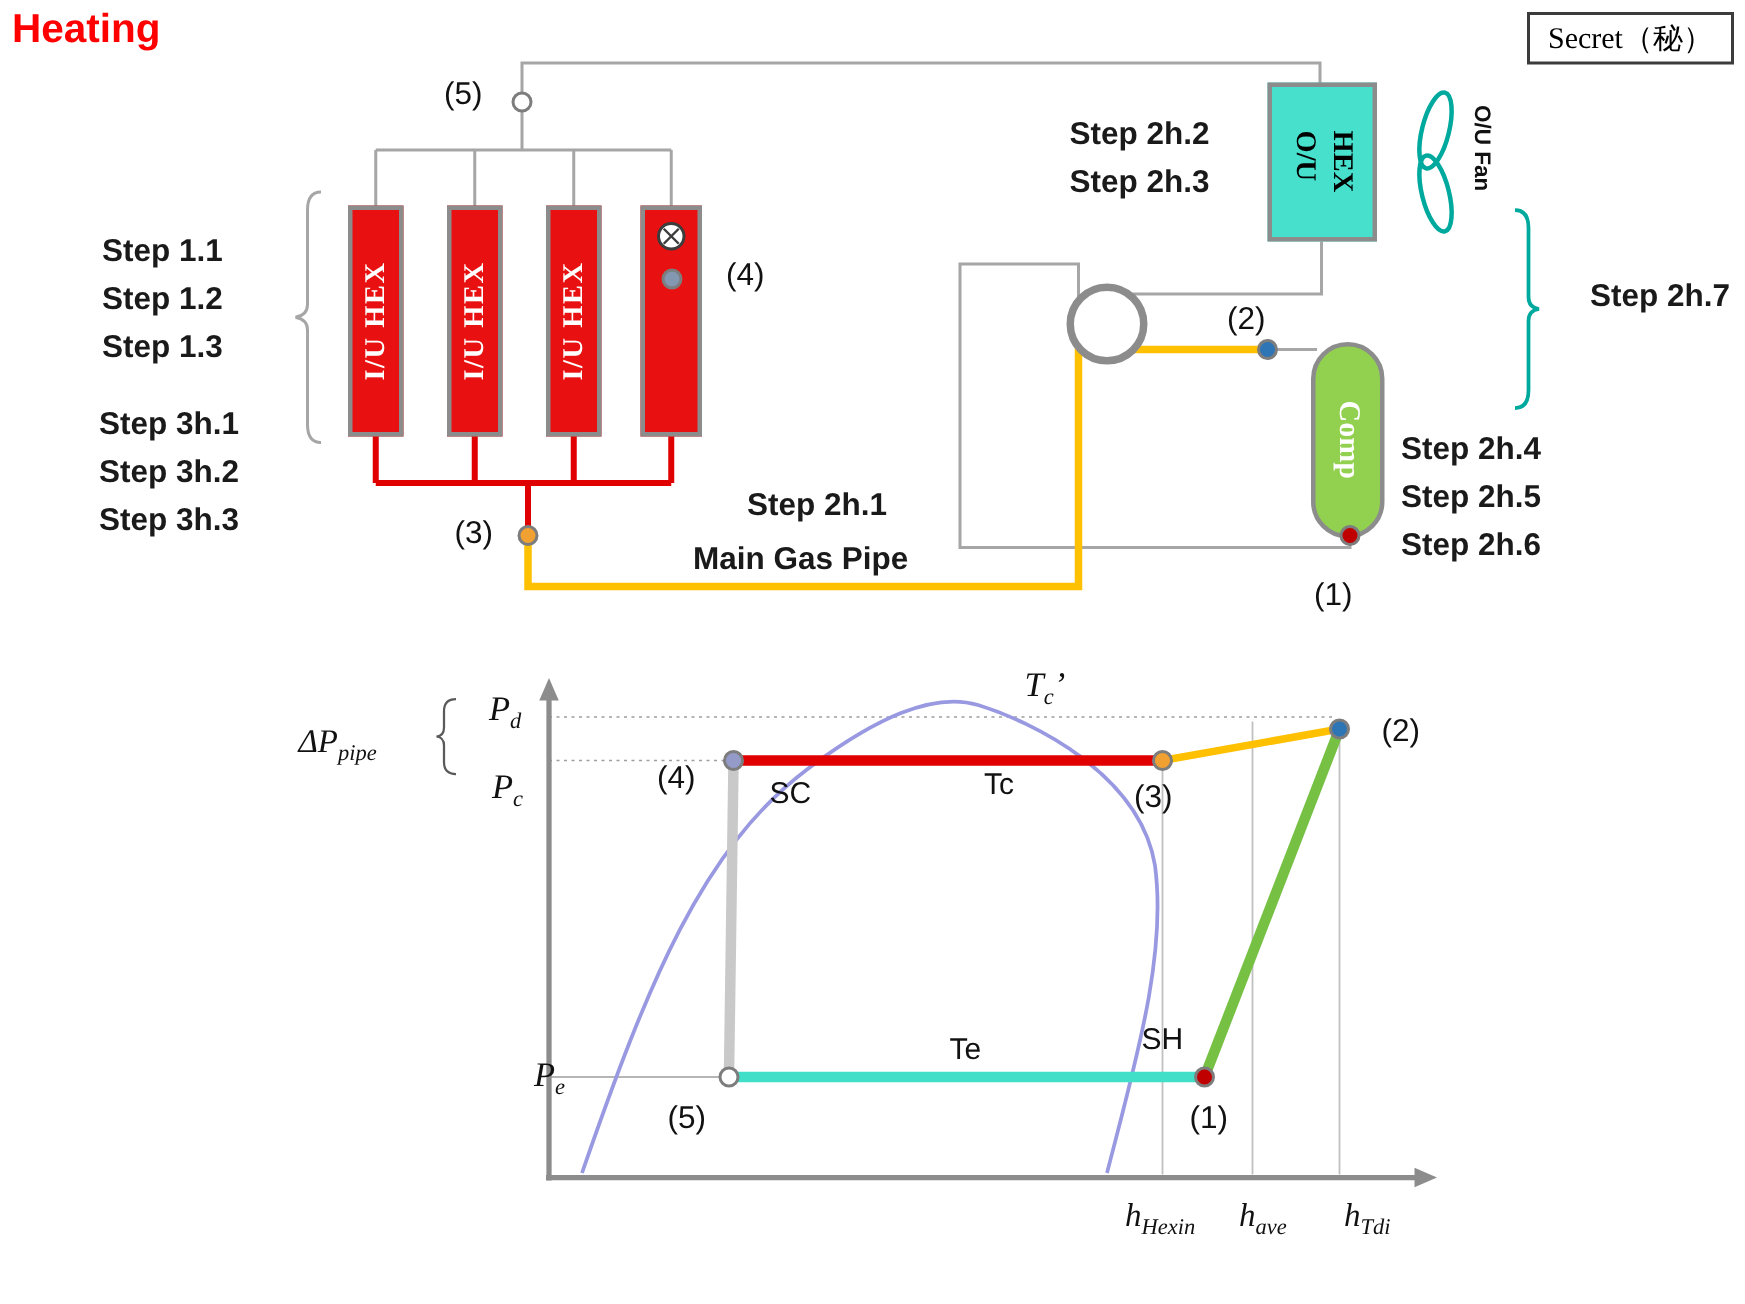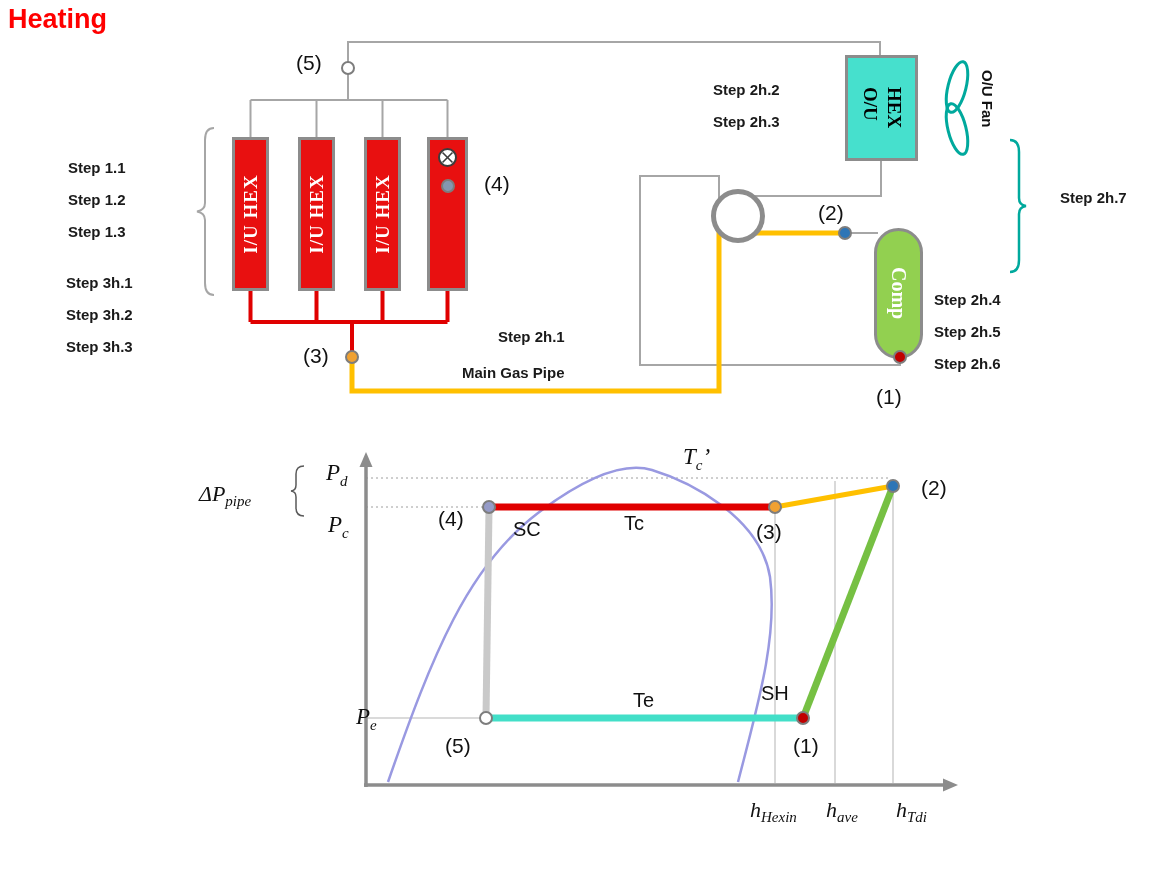--- a/index.html
+++ b/index.html
@@ -5,21 +5,21 @@
   html,body{margin:0;padding:0;background:#fff;}
   .canvas{position:relative;width:1163px;height:869px;background:#ffffff;
           font-family:"Liberation Sans",sans-serif;overflow:hidden;}
   .layer{position:absolute;left:0;top:0;z-index:1;}
 
   .heading{position:absolute;left:8px;top:4px;font-size:27px;font-weight:700;color:#ff0000;z-index:6;}
   .secret{position:absolute;left:1018px;top:8px;width:138px;height:35px;border:2px solid #3c3c3c;
           box-sizing:border-box;display:flex;align-items:center;justify-content:center;
           font-family:"Liberation Serif",serif;font-size:20px;color:#000;background:#fff;z-index:6;}
 
-  .lbl{position:absolute;font-size:15px;font-weight:600;color:#1a1a1a;line-height:26px;white-space:nowrap;z-index:6;}
+  .lbl{position:absolute;font-size:21px;font-weight:600;color:#1a1a1a;line-height:26px;white-space:nowrap;z-index:6;}
   .lbl.bold{font-weight:700;}
   .pt{position:absolute;font-size:21px;font-weight:400;color:#111;line-height:26px;white-space:nowrap;z-index:6;}
   .chartlbl{position:absolute;font-size:20px;font-weight:400;color:#111;line-height:24px;white-space:nowrap;z-index:6;}
   .math{position:absolute;font-family:"Liberation Serif",serif;font-style:italic;font-size:23px;
         color:#111;line-height:26px;white-space:nowrap;z-index:6;}
   .math sub{font-size:15px;}
 
   .hexbox{position:absolute;top:137px;width:37px;height:154px;background:#e81010;border:3px solid #8c8c8c;
           box-sizing:border-box;z-index:2;}
   .hexbox .vtext{position:absolute;left:50%;top:50%;transform:translate(-50%,-50%) rotate(-90deg);
@@ -85,20 +85,23 @@
     <path d="M803,718 L893,486" stroke="#76c043" stroke-width="7" fill="none"></path>
     <path d="M775,507 L893,486" stroke="#ffc000" stroke-width="5" fill="none"></path>
 
     <path d="M366,787 V464" stroke="#8c8c8c" stroke-width="3.5" fill="none"></path>
     <polygon points="366,452 359.5,467 372.5,467" fill="#8c8c8c"></polygon>
     <path d="M364,785 H946" stroke="#8c8c8c" stroke-width="3.5" fill="none"></path>
     <polygon points="958,785 943,778.5 943,791.5" fill="#8c8c8c"></polygon>
   </svg>
 
   <div class="heading">Heating</div>
+  <div class="secret">
+    <span>Secret（秘）</span>
+  </div>
 
   <div class="hexbox" style="left:232px;">
     <span class="vtext">I/U HEX</span>
   </div>
   <div class="hexbox" style="left:298px;">
     <span class="vtext">I/U HEX</span>
   </div>
   <div class="hexbox" style="left:364px;">
     <span class="vtext">I/U HEX</span>
   </div>
@@ -170,21 +173,21 @@
     <span>P</span><sub>e</sub>
   </div>
   <div class="math" style="left:199px;top:481px;font-size:22px;">
     <span>ΔP</span><sub>pipe</sub>
   </div>
   <div class="math" style="left:683px;top:444px;">
     <span>T</span><sub>c</sub><span>’</span>
   </div>
 
   <div class="chartlbl" style="left:513px;top:517px;">SC</div>
-  <div class="chartlbl" style="left:624px;top:511px;">Tc</div>
+  <div class="chartlbl" style="left:656px;top:511px;">Tc</div>
   <div class="chartlbl" style="left:633px;top:688px;">Te</div>
   <div class="chartlbl" style="left:761px;top:681px;">SH</div>
 
   <div class="pt" style="left:438px;top:506px;">(4)</div>
   <div class="pt" style="left:756px;top:519px;">(3)</div>
   <div class="pt" style="left:921px;top:475px;">(2)</div>
   <div class="pt" style="left:793px;top:733px;">(1)</div>
   <div class="pt" style="left:445px;top:733px;">(5)</div>
 
   <div class="math" style="left:750px;top:797px;font-size:22px;">

